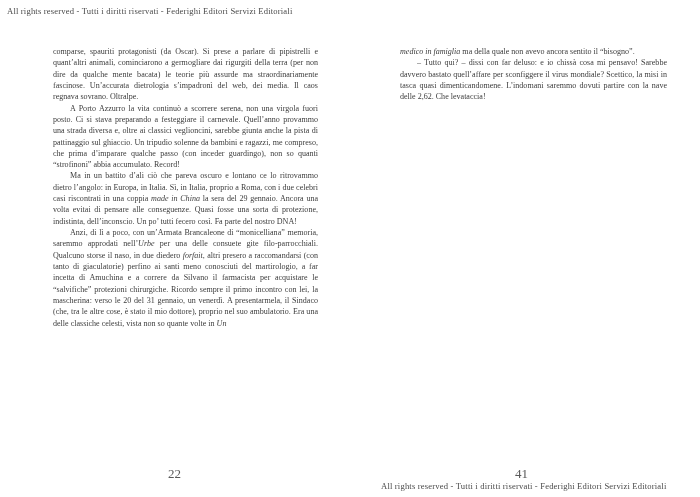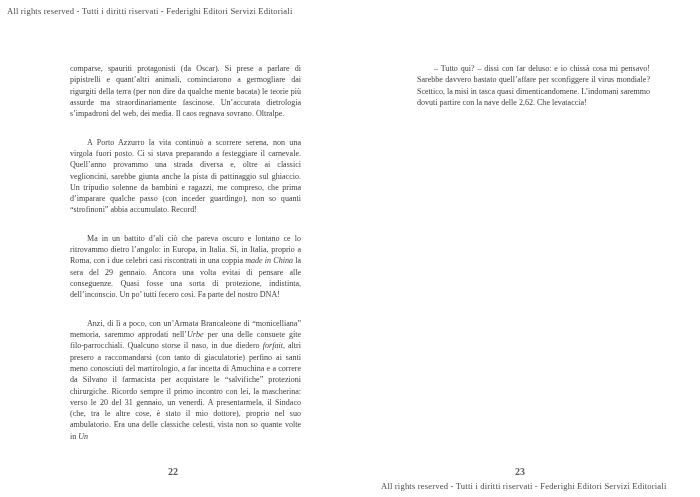--- a/index.html
+++ b/index.html
@@ -50,43 +50,42 @@
     left: 53px;
     width: 265px;
   }
 
   .column.right {
     left: 400px;
     width: 267px;
   }
 
   .para {
-    margin: 17px;
+    margin: 0;
     text-indent: 0;
   }
   .para.indented {
     text-indent: 17px;
   }
   .para:last-child {
     text-align: justify;
   }
   
   .para {
     text-align-last: left;
   }
 
   .it {
     font-style: italic;
   }
 
   .folio {
     position: absolute;
-    font-size: 10px;
+    font-size: 13px;
     color: #595959;
-    font-weight: bold;
   }
   .folio.verso {
     left: 168px;
     top: 466px;
   }
   .folio.recto {
     left: 515px;
     top: 466px;
   }
 
@@ -114,24 +113,25 @@
     <p class="para indented"><span>A Porto Azzurro la vita continuò a scorrere serena, non una virgola fuori posto. Ci si stava preparando a festeggiare il carnevale. Quell’anno provammo una strada diversa e, oltre ai classici veglioncini, sarebbe giunta anche la pista di pattinaggio sul ghiaccio. Un tripudio solenne da bambini e ragazzi, me compreso, che prima d’imparare qualche passo (con inceder guardingo), non so quanti “strofinoni” abbia accumulato. Record!</span></p>
 
     <p class="para indented"><span>Ma in un battito d’ali ciò che pareva oscuro e lontano ce lo ritrovammo dietro l’angolo: in Europa, in Italia. Sì, in Italia, proprio a Roma, con i due celebri casi riscontrati in una coppia </span><span class="it">made in China</span><span> la sera del 29 gennaio. Ancora una volta evitai di pensare alle conseguenze. Quasi fosse una sorta di protezione, indistinta, dell’inconscio. Un po’ tutti fecero così. Fa parte del nostro DNA!</span></p>
 
     <p class="para indented"><span>Anzi, di lì a poco, con un’Armata Brancaleone di “monicelliana” memoria, saremmo approdati nell’</span><span class="it">Urbe</span><span> per una delle consuete gite filo-parrocchiali. Qualcuno storse il naso, in due diedero </span><span class="it">forfait</span><span>, altri presero a raccomandarsi (con tanto di giaculatorie) perfino ai santi meno conosciuti del martirologio, a far incetta di Amuchina e a correre da Silvano il farmacista per acquistare le “salvifiche” protezioni chirurgiche. Ricordo sempre il primo incontro con lei, la mascherina: verso le 20 del 31 gennaio, un venerdì. A presentarmela, il Sindaco (che, tra le altre cose, è stato il mio dottore), proprio nel suo ambulatorio. Era una delle classiche celesti, vista non so quante volte in </span><span class="it">Un</span></p>
 
   </div>
 
   <div class="column right">
 
+    <p class="para"><span class="it">medico in famiglia</span><span> ma della quale non avevo ancora sentito il “bisogno”.</span></p>
 
     <p class="para indented"><span>– Tutto qui? – dissi con far deluso: e io chissà cosa mi pensavo! Sarebbe davvero bastato quell’affare per sconfiggere il virus mondiale? Scettico, la misi in tasca quasi dimenticandomene. L’indomani saremmo dovuti partire con la nave delle 2,62. Che levataccia!</span></p>
 
   </div>
 
   <div class="folio verso">22</div>
 
-  <div class="folio recto">23</div>
+  <div class="folio recto">41</div>
 
 </div>
 
 <div class="page-footer">All rights reserved - Tutti i diritti riservati - Federighi Editori Servizi Editoriali</div>
 
 </body></html>

